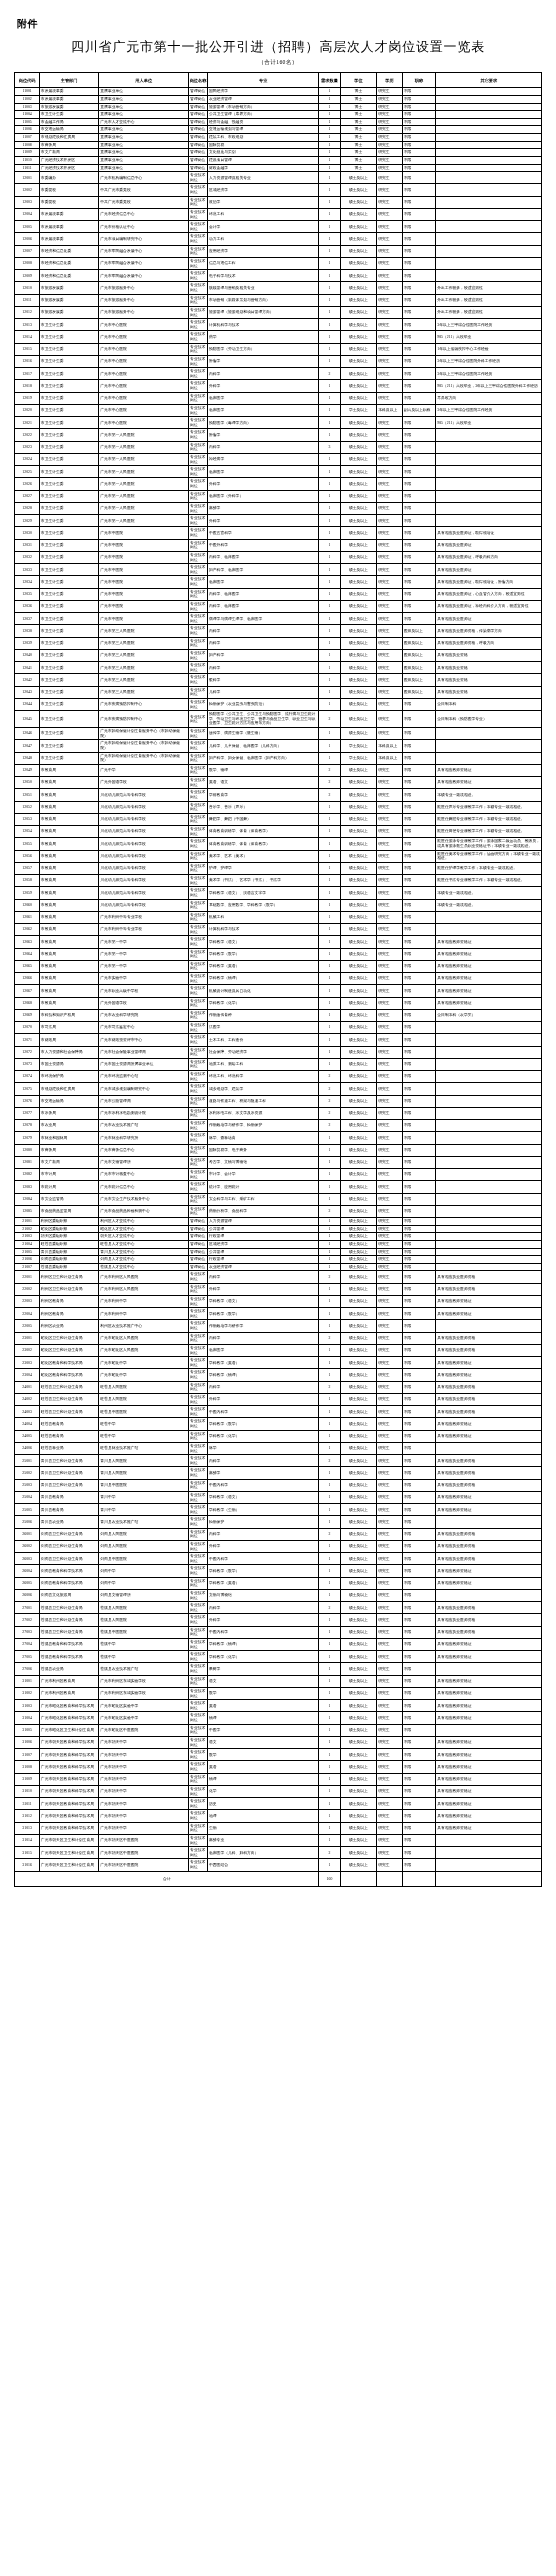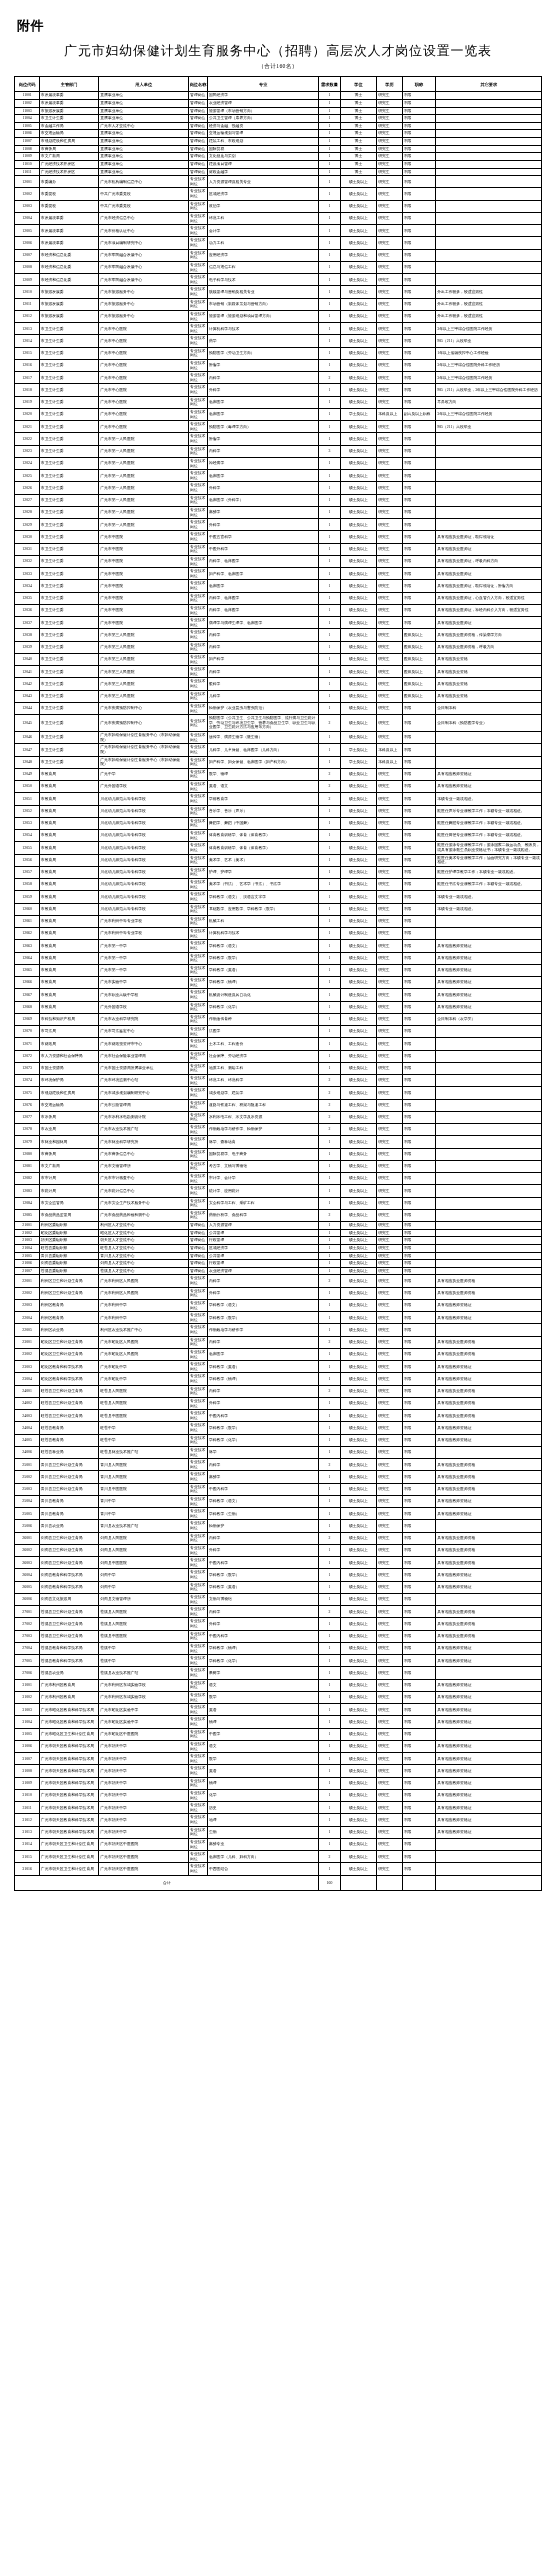--- a/index.html
+++ b/index.html
@@ -15,21 +15,21 @@
     -webkit-font-smoothing: none;
   }
   .page {
     width: 556px;
     box-sizing: border-box;
     padding: 0;
     position: relative;
   }
   .attach-label {
     font-family: "Liberation Serif", "DejaVu Serif", serif;
-    font-size: 13px;
+    font-size: 10px;
     font-weight: bold;
     margin: 16.5px 0 0 17px;
     letter-spacing: 0.5px;
   }
   .doc-title {
     text-align: center;
     font-size: 13px;
     font-weight: normal;
     letter-spacing: 0.8px;
     margin: 7.2px 0 0 0;
@@ -84,21 +84,21 @@
   }
   .total-label { text-align: center; }
 </style>
 </head>
 <body>
 
 <div class="page">
 
   <div class="attach-label">附件</div>
 
-  <div class="doc-title">广元市妇幼保健计划生育服务中心（招聘）高层次人才岗位设置一览表</div>
+  <div class="doc-title">四川省广元市第十一批公开引进（招聘）高层次人才岗位设置一览表</div>
   <div class="doc-subtitle">（合计160名）</div>
 
   <div class="table-wrap">
     <table class="main">
       <thead>
         <tr>
           <th class="c-code">岗位代码</th>
           <th class="c-dept">主管部门</th>
           <th class="c-unit">用人单位</th>
           <th class="c-post">岗位名称</th>

